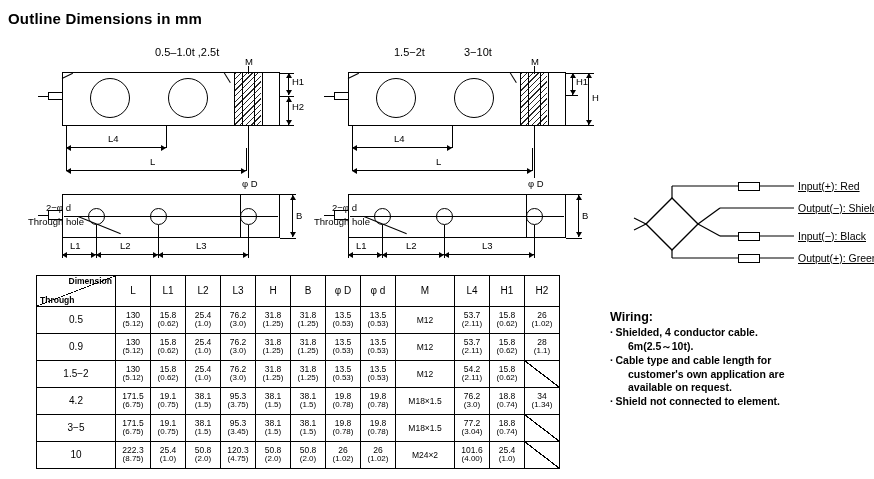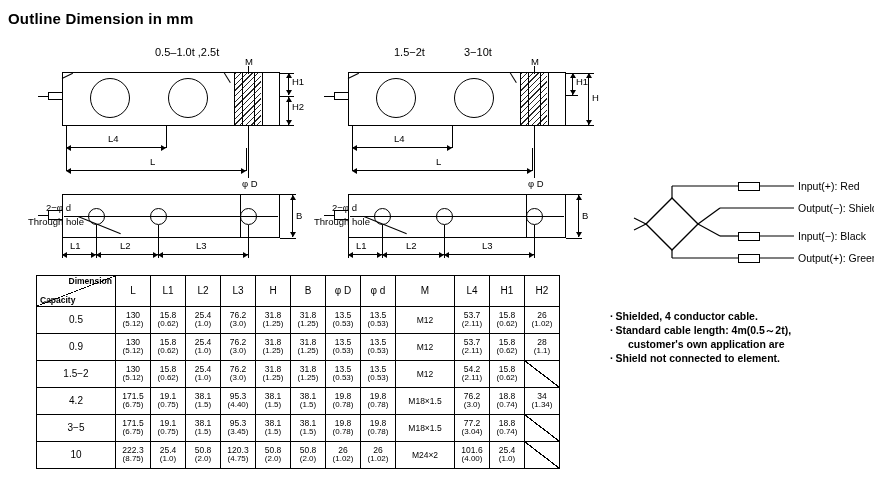--- a/index.html
+++ b/index.html
@@ -79,36 +79,36 @@
   .blank .slash{
     position:absolute;left:0;top:0;right:0;bottom:0;
     background:linear-gradient(to top right,transparent 48.6%,#000 48.6%,#000 51.4%,transparent 51.4%);
   }
   
   #wiring-diagram{position:absolute;left:612px;top:178px;width:258px;height:92px;}
   .wres{
     position:absolute;border:1px solid #000;background:#fff;
     box-sizing:border-box;height:9px;width:22px;
   }
-  .wtext{position:absolute;font-size:10.5px;white-space:nowrap;}
+  .wtext{position:absolute;font-size:10.5px;white-space:nowrap;text-decoration:underline;}
   #wiring-notes{position:absolute;left:610px;top:310px;width:262px;}
   #wiring-notes .wh{font-size:12.5px;font-weight:bold;margin-bottom:2px;}
   #wiring-notes ul{list-style:none;margin:0;padding:0;}
   #wiring-notes li{
     font-size:10.5px;font-weight:bold;line-height:1.32;
     padding-left:9px;text-indent:-9px;margin-bottom:0px;
   }
   #wiring-notes li .b{margin-right:2px;}
 </style>
 </head>
 <body>
 
 <div class="page">
 
-  <div id="title">Outline Dimension in mm</div>
+  <div id="title">Outline Dimensions in mm</div>
 
   <div class="drawbox" style="left:30px;top:42px;width:290px;height:215px;">
 
     <div class="lbl" style="left:125px;top:4px;font-size:11px;">0.5–1.0t ,2.5t</div>
 
     <div class="outline" style="left:32px;top:30px;width:218px;height:54px;"></div>
 
     <div class="ln hline" style="left:32px;top:36px;width:12px;transform:rotate(-26deg);transform-origin:left center;"></div>
 
     <div class="outline" style="left:18px;top:50px;width:15px;height:8px;"></div>
@@ -275,35 +275,38 @@
     <div class="wres" style="left:126px;top:54px;"></div>
     <div class="wres" style="left:126px;top:76px;"></div>
 
     <div class="wtext" style="left:186px;top:2px;">Input(+): Red</div>
     <div class="wtext" style="left:186px;top:24px;">Output(−): Shield</div>
     <div class="wtext" style="left:186px;top:52px;">Input(−): Black</div>
     <div class="wtext" style="left:186px;top:74px;">Output(+): Green</div>
   </div>
 
   <div id="wiring-notes">
+    <div class="wh">Wiring:</div>
     <ul>
       <li><span class="b">·</span><span>Shielded, 4 conductor cable.</span></li>
-      <li><span class="b">·</span><span>Standard cable length: 4m(0.5～2t),</span></li>
+      <li style="padding-left:18px;text-indent:0;"><span>6m(2.5～10t).</span></li>
+      <li><span class="b">·</span><span>Cable type and cable length for</span></li>
       <li style="padding-left:18px;text-indent:0;"><span>customer's own application are</span></li>
+      <li style="padding-left:18px;text-indent:0;"><span>available on request.</span></li>
       <li><span class="b">·</span><span>Shield not connected to element.</span></li>
     </ul>
   </div>
 
   <table id="spec-table">
     <thead>
       <tr>
         <th class="corner">
           <span class="slash"></span>
           <span class="d">Dimension</span>
-          <span class="c">Capacity</span>
+          <span class="c">Through</span>
         </th>
         <th class="colhead">L</th>
         <th class="colhead">L1</th>
         <th class="colhead">L2</th>
         <th class="colhead">L3</th>
         <th class="colhead">H</th>
         <th class="colhead">B</th>
         <th class="colhead">φ D</th>
         <th class="colhead">φ d</th>
         <th class="colhead" style="width:58px;">M</th>
@@ -475,21 +478,21 @@
         <td>
             <span class="n1">19.1</span>
             <span class="n2">(0.75)</span>
           </td>
         <td>
             <span class="n1">38.1</span>
             <span class="n2">(1.5)</span>
           </td>
         <td>
             <span class="n1">95.3</span>
-            <span class="n2">(4.40)</span>
+            <span class="n2">(3.75)</span>
           </td>
         <td>
             <span class="n1">38.1</span>
             <span class="n2">(1.5)</span>
           </td>
         <td>
             <span class="n1">38.1</span>
             <span class="n2">(1.5)</span>
           </td>
         <td>

